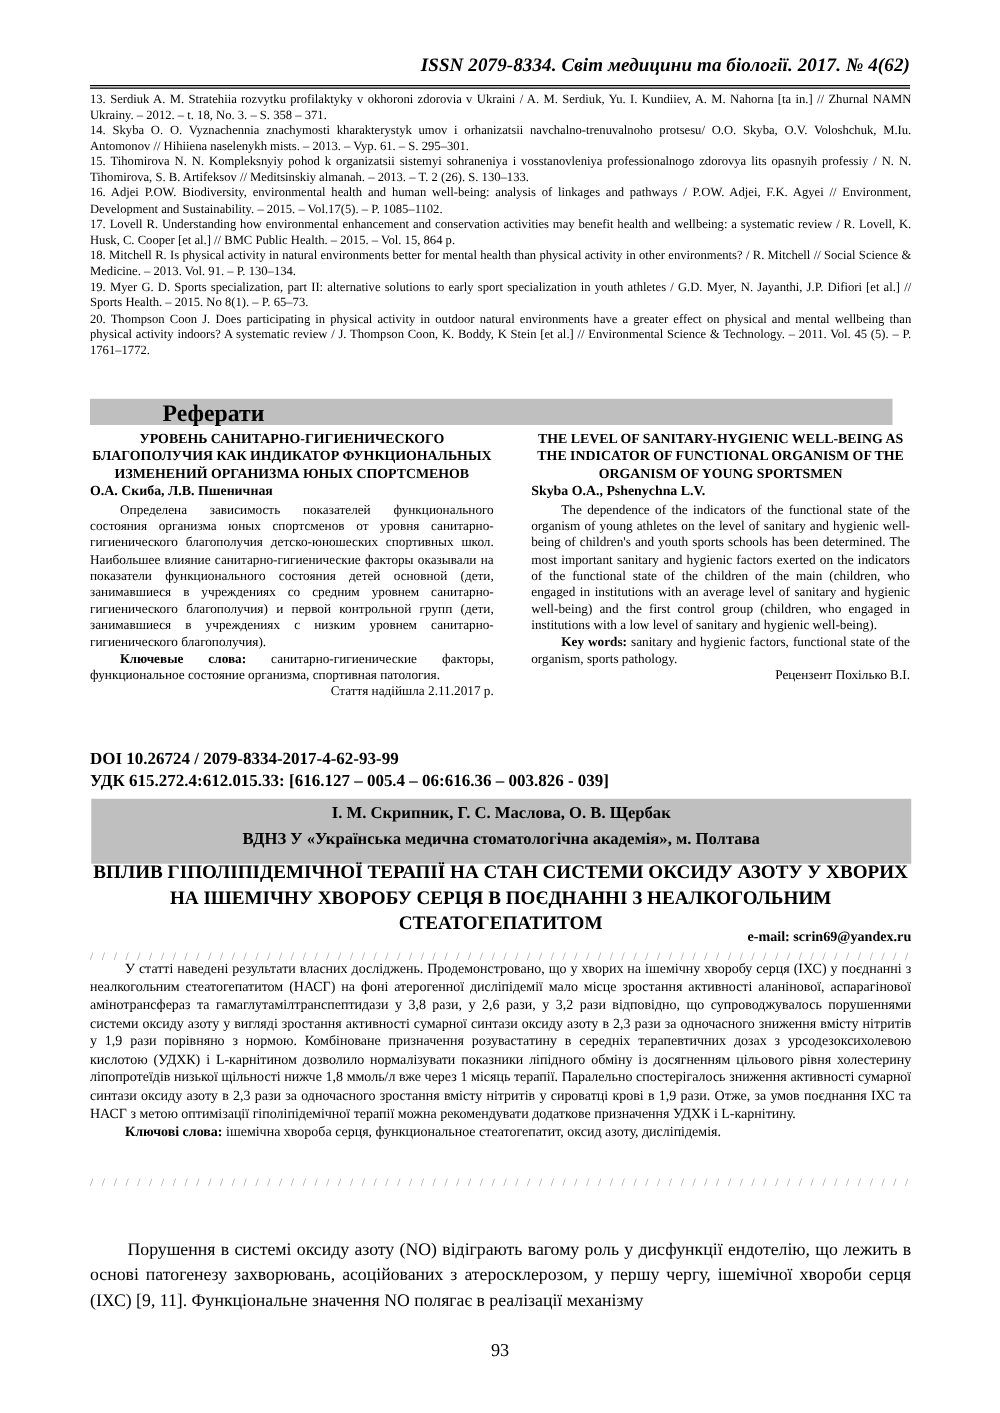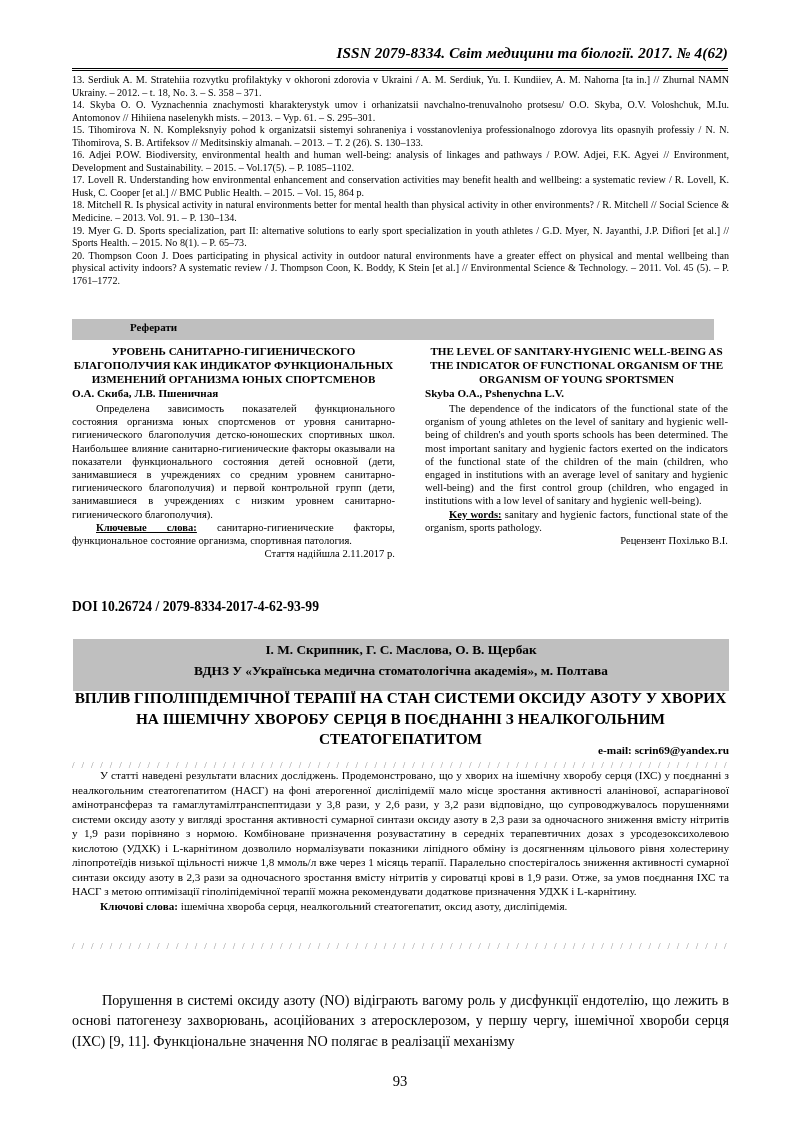--- a/index.html
+++ b/index.html
@@ -68,21 +68,21 @@
     top: 319px;
     width: 642px;
     height: 21px;
     background: #bfbfbf;
   }
   .referaty-band span {
     position: absolute;
     left: 58px;
     top: 2px;
     font-weight: bold;
-    font-size: 11px;
+    font-size: 19px;
   }
 
   
   .abs-col {
     position: absolute;
     top: 344px;
     font-size: 10.6px;
     line-height: 13.2px;
     text-align: justify;
   }
@@ -103,21 +103,21 @@
     margin: 0 0 2px 0;
   }
   .abs-body {
     margin: 0;
     text-indent: 24px;
   }
   .abs-kw {
     margin: 0;
     text-indent: 24px;
   }
-  .abs-kw b { font-weight: bold; text-decoration: underline; }
+  .abs-kw b { font-weight: bold; }
   .abs-foot {
     margin: 0;
     text-align: right;
   }
 
   
   .doi-block {
     position: absolute;
     left: 72px;
     top: 598px;
@@ -265,36 +265,37 @@
   <div class="abs-col right">
     <div class="abs-title">THE LEVEL OF SANITARY-HYGIENIC WELL-BEING AS THE INDICATOR OF FUNCTIONAL ORGANISM OF THE ORGANISM OF YOUNG SPORTSMEN</div>
     <div class="abs-authors">Skyba O.A., Pshenychna L.V.</div>
     <p class="abs-body">The dependence of the indicators of the functional state of the organism of young athletes on the level of sanitary and hygienic well-being of children's and youth sports schools has been determined. The most important sanitary and hygienic factors exerted on the indicators of the functional state of the children of the main (children, who engaged in institutions with an average level of sanitary and hygienic well-being) and the first control group (children, who engaged in institutions with a low level of sanitary and hygienic well-being).</p>
     <p class="abs-kw"><b>Key words:</b><span> sanitary and hygienic factors, functional state of the organism, sports pathology.</span></p>
     <p class="abs-foot">Рецензент Похілько В.І.</p>
   </div>
 
   <div class="doi-block">
     <div>DOI 10.26724 / 2079-8334-2017-4-62-93-99</div>
+    <div>УДК 615.272.4:612.015.33: [616.127 – 005.4 – 06:616.36 – 003.826 - 039]</div>
   </div>
 
   <div class="author-band">
     <div>І. М. Скрипник, Г. С. Маслова, О. В. Щербак</div>
     <div>ВДНЗ У «Українська медична стоматологічна академія», м. Полтава</div>
   </div>
 
   <div class="main-title">ВПЛИВ ГІПОЛІПІДЕМІЧНОЇ ТЕРАПІЇ НА СТАН СИСТЕМИ ОКСИДУ АЗОТУ У ХВОРИХ НА ІШЕМІЧНУ ХВОРОБУ СЕРЦЯ В ПОЄДНАННІ З НЕАЛКОГОЛЬНИМ СТЕАТОГЕПАТИТОМ</div>
 
   <div class="email-line"><span>e-mail:</span> <span>scrin69@yandex.ru</span></div>
 
   <div class="slash-sep top">/ / / / / / / / / / / / / / / / / / / / / / / / / / / / / / / / / / / / / / / / / / / / / / / / / / / / / / / / / / / / / / / / / / / / / / / / / / / / / / / / / / / / / / / / / / / / / / / / / / /</div>
 
   <div class="ua-abstract">
     <p>У статті наведені результати власних досліджень. Продемонстровано, що у хворих на ішемічну хворобу серця (ІХС) у поєднанні з неалкогольним стеатогепатитом (НАСГ) на фоні атерогенної дисліпідемії мало місце зростання активності аланінової, аспарагінової амінотрансфераз та гамаглутамілтранспептидази у 3,8 рази, у 2,6 рази, у 3,2 рази відповідно, що супроводжувалось порушеннями системи оксиду азоту у вигляді зростання активності сумарної синтази оксиду азоту в 2,3 рази за одночасного зниження вмісту нітритів у 1,9 рази порівняно з нормою. Комбіноване призначення розувастатину в середніх терапевтичних дозах з урсодезоксихолевою кислотою (УДХК) і L-карнітином дозволило нормалізувати показники ліпідного обміну із досягненням цільового рівня холестерину ліпопротеїдів низької щільності нижче 1,8 ммоль/л вже через 1 місяць терапії. Паралельно спостерігалось зниження активності сумарної синтази оксиду азоту в 2,3 рази за одночасного зростання вмісту нітритів у сироватці крові в 1,9 рази. Отже, за умов поєднання ІХС та НАСГ з метою оптимізації гіполіпідемічної терапії можна рекомендувати додаткове призначення УДХК і L-карнітину.</p>
-    <p class="kw"><b>Ключові слова:</b><span> ішемічна хвороба серця, неалкогольний стеатогепатит, оксид азоту, дисліпідемія.</span></p>
+    <p class="kw"><b>Ключові слова:</b><span> ішемічна хвороба серця, функциональное стеатогепатит, оксид азоту, дисліпідемія.</span></p>
   </div>
 
   <div class="slash-sep bottom">/ / / / / / / / / / / / / / / / / / / / / / / / / / / / / / / / / / / / / / / / / / / / / / / / / / / / / / / / / / / / / / / / / / / / / / / / / / / / / / / / / / / / / / / / / / / / / / / / / / /</div>
 
 
   <div class="body-par">
     <p>Порушення в системі оксиду азоту (NO) відіграють вагому роль у дисфункції ендотелію, що лежить в основі патогенезу захворювань, асоційованих з атеросклерозом, у першу чергу, ішемічної хвороби серця (ІХС) [9, 11]. Функціональне значення NO полягає в реалізації механізму</p>
   </div>
 
   <div class="page-number">93</div>

